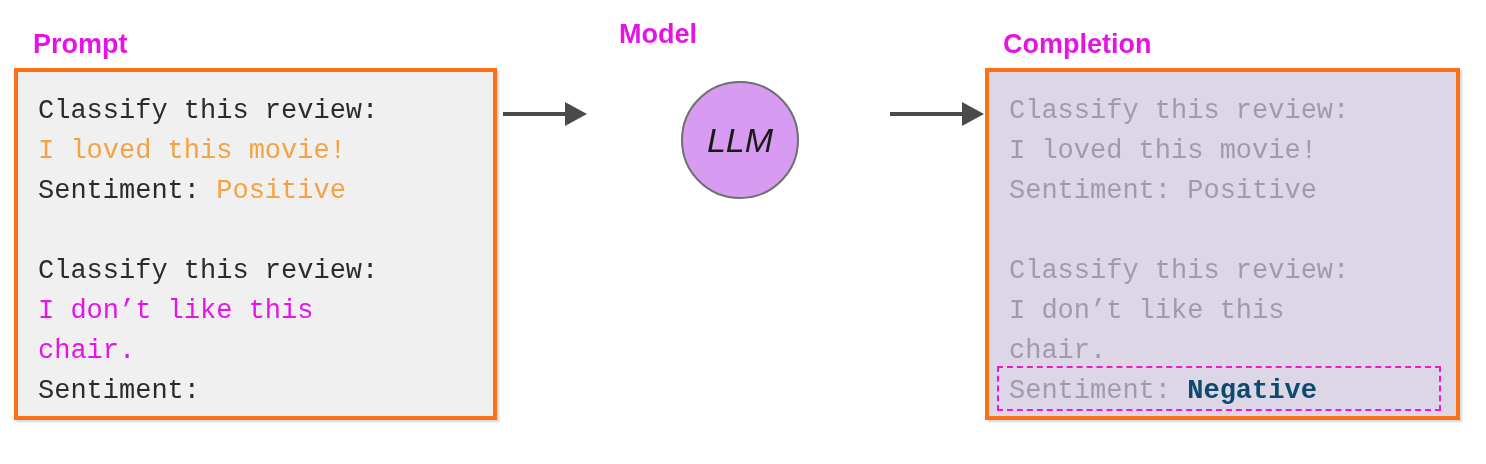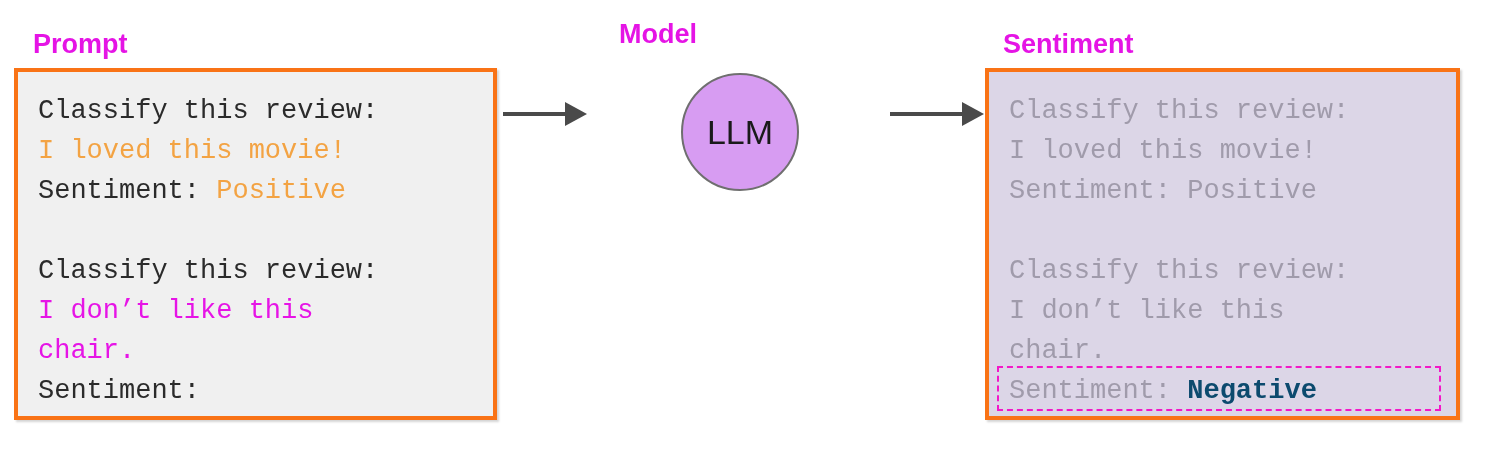--- a/index.html
+++ b/index.html
@@ -121,30 +121,31 @@
   #arrow-prompt-to-model .head  { left: 62px; }
 
   #arrow-model-to-completion { left: 890px; top: 102px; width: 95px; }
   #arrow-model-to-completion .shaft { width: 74px; }
   #arrow-model-to-completion .head  { left: 72px; }
 
   
   #llm-node {
     position: absolute;
     left: 681px;
-    top: 73px;
+    top: 81px;
     width: 118px;
     height: 118px;
     border-radius: 50%;
     background: #d79cf2;
     border: 2px solid #6f6f6f;
     box-sizing: border-box;
     display: flex;
     align-items: center;
     justify-content: center;
+    font-style: italic;
   }
   #llm-label {
     font-family: "Liberation Sans", sans-serif;
     font-size: 34px;
     color: #1a1a1a;
     line-height: 1;
   }
 </style>
 </head>
 <body>
@@ -173,21 +174,21 @@
 
   <div id="llm-node">
     <span id="llm-label">LLM</span>
   </div>
 
   <div class="arrow" id="arrow-model-to-completion">
     <div class="shaft"></div>
     <div class="head"></div>
   </div>
 
-  <div class="section-label" id="completion-label">Sentiment</div>
+  <div class="section-label" id="completion-label">Completion</div>
 
   <div class="panel" id="completion-panel">
     <div class="code" id="completion-text"><span>Classify this review:</span>
 <span>I loved this movie!</span>
 <span>Sentiment: Positive</span>
 
 <span>Classify this review:</span>
 <span>I don’t like this</span>
 <span>chair.</span>
 <span>Sentiment: </span><span class="answer-bold">Negative</span></div>

